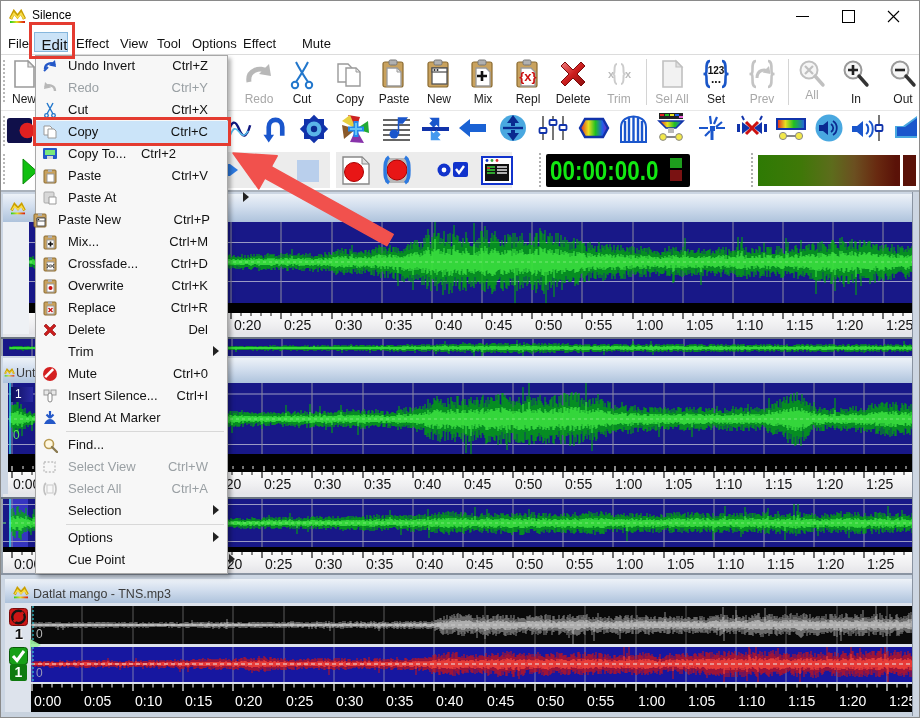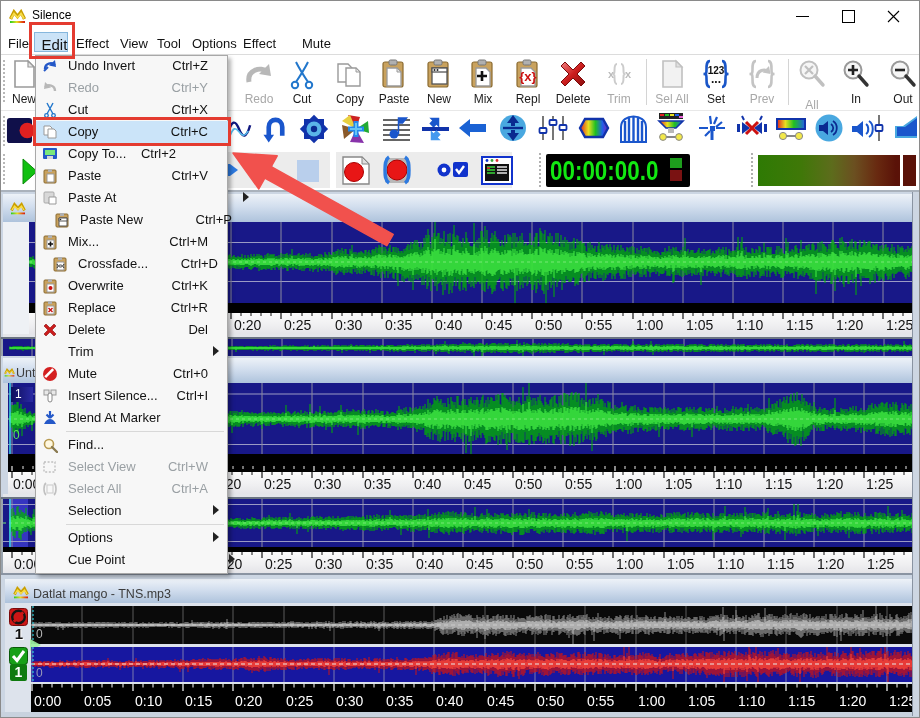--- a/index.html
+++ b/index.html
@@ -136,21 +136,21 @@
     <path d="M10 3 c-3.5 0 -3.5 4 -3.5 8 c0 4.5 0 5 -3 5 c3 0 3 0.5 3 5 c0 4 0 8 3.5 8 M22 3 c3.5 0 3.5 4 3.5 8 c0 4.5 0 5 3 5 c-3 0 -3 0.5 -3 5 c0 4 0 8 -3.5 8" stroke="#c4c4c4" stroke-width="2.6" fill="none"></path>
     <path d="M11 20 C11 12 19 10 23 14" fill="none" stroke="#c4c4c4" stroke-width="3"></path>
     <path d="M23 8 l1.5 8 -8 -1.5 z" fill="#c4c4c4"></path>
   </svg>
 <div class="lbl lblg" style="left:738px;top:92px;width:48px">Prev</div>
 <svg class="a" style="left:796px;top:58px" width="32" height="32" viewBox="0 0 32 32">
     <circle cx="13" cy="12" r="8.5" fill="#f6f6f6" stroke="#c0c0c0" stroke-width="2"></circle>
     <path d="M19 18 L27 27" stroke="#c0c0c0" stroke-width="3.4" stroke-linecap="round"></path>
     <path d="M9 8 l8 8 M17 8 l-8 8" stroke="#c0c0c0" stroke-width="2.2"></path>
   </svg>
-<div class="lbl lblg" style="left:788px;top:98px;width:48px">All</div>
+<div class="lbl lblg" style="left:788px;top:88px;width:48px">All</div>
 <svg class="a" style="left:840px;top:58px" width="32" height="32" viewBox="0 0 32 32">
     <circle cx="13" cy="12" r="8.5" fill="#f6f6f6" stroke="#9a9a9a" stroke-width="2"></circle>
     <path d="M19 18 L27 27" stroke="#333" stroke-width="3.4" stroke-linecap="round"></path>
     <path d="M13 7 v10 M8 12 h10" stroke="#222" stroke-width="2.6"></path>
   </svg>
 <div class="lbl" style="left:832px;top:92px;width:48px">In</div>
 <svg class="a" style="left:887px;top:58px" width="32" height="32" viewBox="0 0 32 32">
     <circle cx="13" cy="12" r="8.5" fill="#f6f6f6" stroke="#9a9a9a" stroke-width="2"></circle>
     <path d="M19 18 L27 27" stroke="#333" stroke-width="3.4" stroke-linecap="round"></path>
     <path d="M8 12 h10" stroke="#222" stroke-width="2.6"></path>
@@ -1106,42 +1106,42 @@
     <span class="s">Ctrl+V</span>
   </div>
 <div class="mi" style="top:187px;z-index:61;left:35px;width:223px">
     <svg class="icon16" width="16" height="16" viewBox="0 0 16 16">
       <rect x="2" y="2" width="10" height="11" rx="1" fill="#d8d8d8" stroke="#aaa"></rect>
       <path d="M7 7 h7 v7 h-7 z" fill="#fff" stroke="#999"></path>
     </svg>
     <span class="t">Paste At</span>
     <span class="ar"></span>
   </div>
-<div class="mi" style="top:209px;z-index:61;left:47px;width:205px">
+<div class="mi" style="top:209px;z-index:61;left:25px;width:205px">
     <svg class="icon16" width="16" height="16" viewBox="0 0 16 16">
       <rect x="2" y="2" width="12" height="13" rx="1" fill="#c9a25e" stroke="#8a6a30"></rect>
       <rect x="6" y="1" width="4" height="3" fill="#b0b0b0"></rect>
       <path d="M5 6 h8 v8 h-8 z" fill="#fff" stroke="#555"></path>
       <path d="M5 6 h8 v3 h-8 z" fill="#fff" stroke="#555"></path>
       <circle cx="6.5" cy="7.5" r="0.8" fill="#222"></circle>
     </svg>
     <span class="t">Paste New</span>
     <span class="s">Ctrl+P</span>
   </div>
 <div class="mi" style="top:231px;z-index:61;left:35px;width:193px">
     <svg class="icon16" width="16" height="16" viewBox="0 0 16 16">
       <rect x="2" y="2" width="12" height="13" rx="1" fill="#c9a25e" stroke="#8a6a30"></rect>
       <rect x="6" y="1" width="4" height="3" fill="#b0b0b0"></rect>
       <path d="M5 6 h7 v8 h-7 z" fill="#fff" stroke="#999"></path>
       <path d="M8.5 7.5 v5 M6 10 h5" stroke="#111" stroke-width="1.6"></path>
     </svg>
     <span class="t">Mix...</span>
     <span class="s">Ctrl+M</span>
   </div>
-<div class="mi" style="top:253px;z-index:61;left:45px;width:193px">
+<div class="mi" style="top:253px;z-index:61;left:35px;width:193px">
     <svg class="icon16" width="16" height="16" viewBox="0 0 16 16">
       <rect x="2" y="2" width="12" height="13" rx="1" fill="#c9a25e" stroke="#8a6a30"></rect>
       <rect x="6" y="1" width="4" height="3" fill="#b0b0b0"></rect>
       <path d="M5 6 h7 v8 h-7 z" fill="#fff" stroke="#999"></path>
       <path d="M5 12 C7 8 10 8 12 12 M5 8 C7 12 10 12 12 8" stroke="#222" stroke-width="0.9" fill="none"></path>
     </svg>
     <span class="t">Crossfade...</span>
     <span class="s">Ctrl+D</span>
   </div>
 <div class="mi" style="top:275px;z-index:61;left:35px;width:193px">

